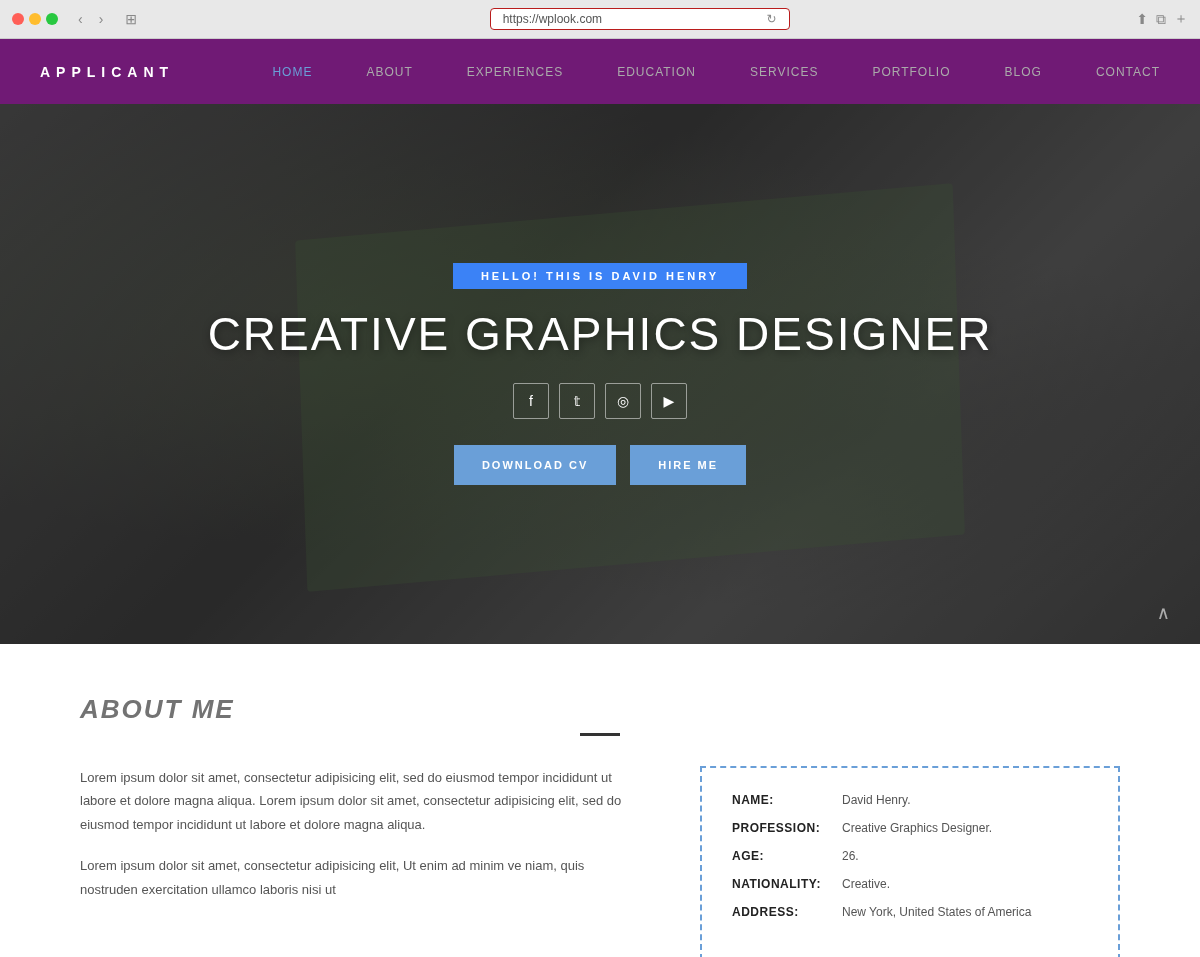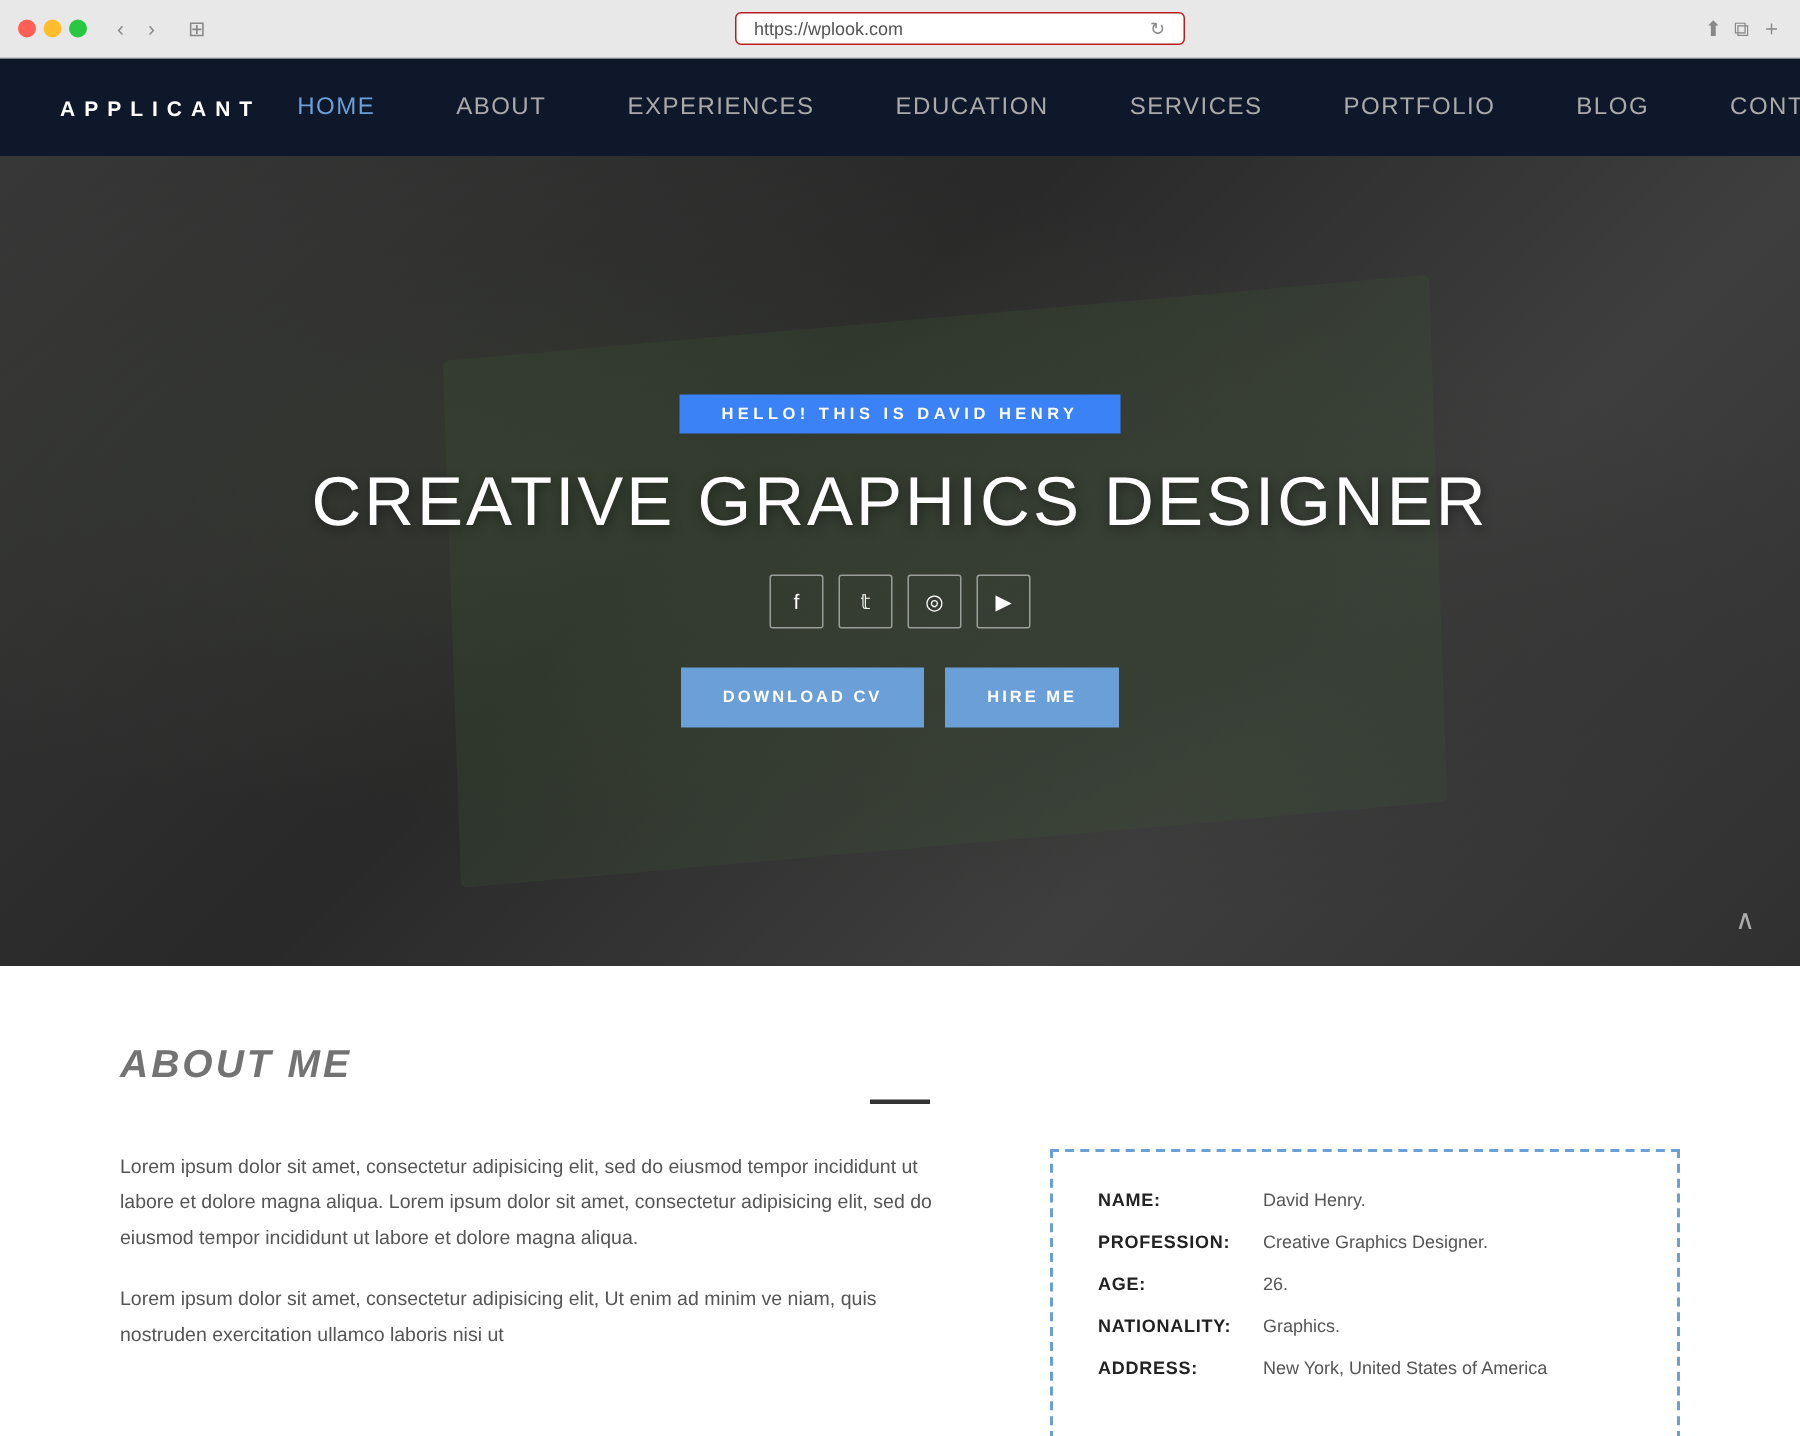--- a/index.html
+++ b/index.html
@@ -33,21 +33,21 @@
       display: flex; align-items: center; gap: 6px;
     }
     .browser-actions { display: flex; gap: 8px; color: #888; font-size: 14px; }
     .icon-btn { background: none; border: none; cursor: pointer; color: #888; font-size: 14px; }
 
     
     .website { background: white; }
 
     
     .site-header {
-      background: #0f172a;
+      background: #701a75;
       display: flex;
       align-items: center;
       padding: 0 40px;
       height: 65px;
     }
     .site-logo {
       color: white;
       font-size: 14px;
       letter-spacing: 6px;
       font-weight: bold;
@@ -55,21 +55,21 @@
       flex: 0 0 auto;
     }
     .site-nav {
       display: flex;
       gap: 30px;
       margin-left: auto;
       align-items: center;
     }
     .nav-item {
       color: #aaa;
-      font-size: 16px;
+      font-size: 12px;
       letter-spacing: 1px;
       text-transform: uppercase;
       cursor: pointer;
       text-decoration: none;
       margin-left: 24px;
     }
     .nav-item.active { color: #6a9fd8; }
 
     
     .hero {
@@ -326,21 +326,21 @@
         <div class="info-row">
           <span class="info-label">PROFESSION:</span>
           <span class="info-value">Creative Graphics Designer.</span>
         </div>
         <div class="info-row">
           <span class="info-label">AGE:</span>
           <span class="info-value">26.</span>
         </div>
         <div class="info-row">
           <span class="info-label">NATIONALITY:</span>
-          <span class="info-value">Graphics.</span>
+          <span class="info-value">Creative.</span>
         </div>
         <div class="info-row">
           <span class="info-label">ADDRESS:</span>
           <span class="info-value">New York, United States of America</span>
         </div>
       </div>
     </div>
   </section>
 
 </div>

